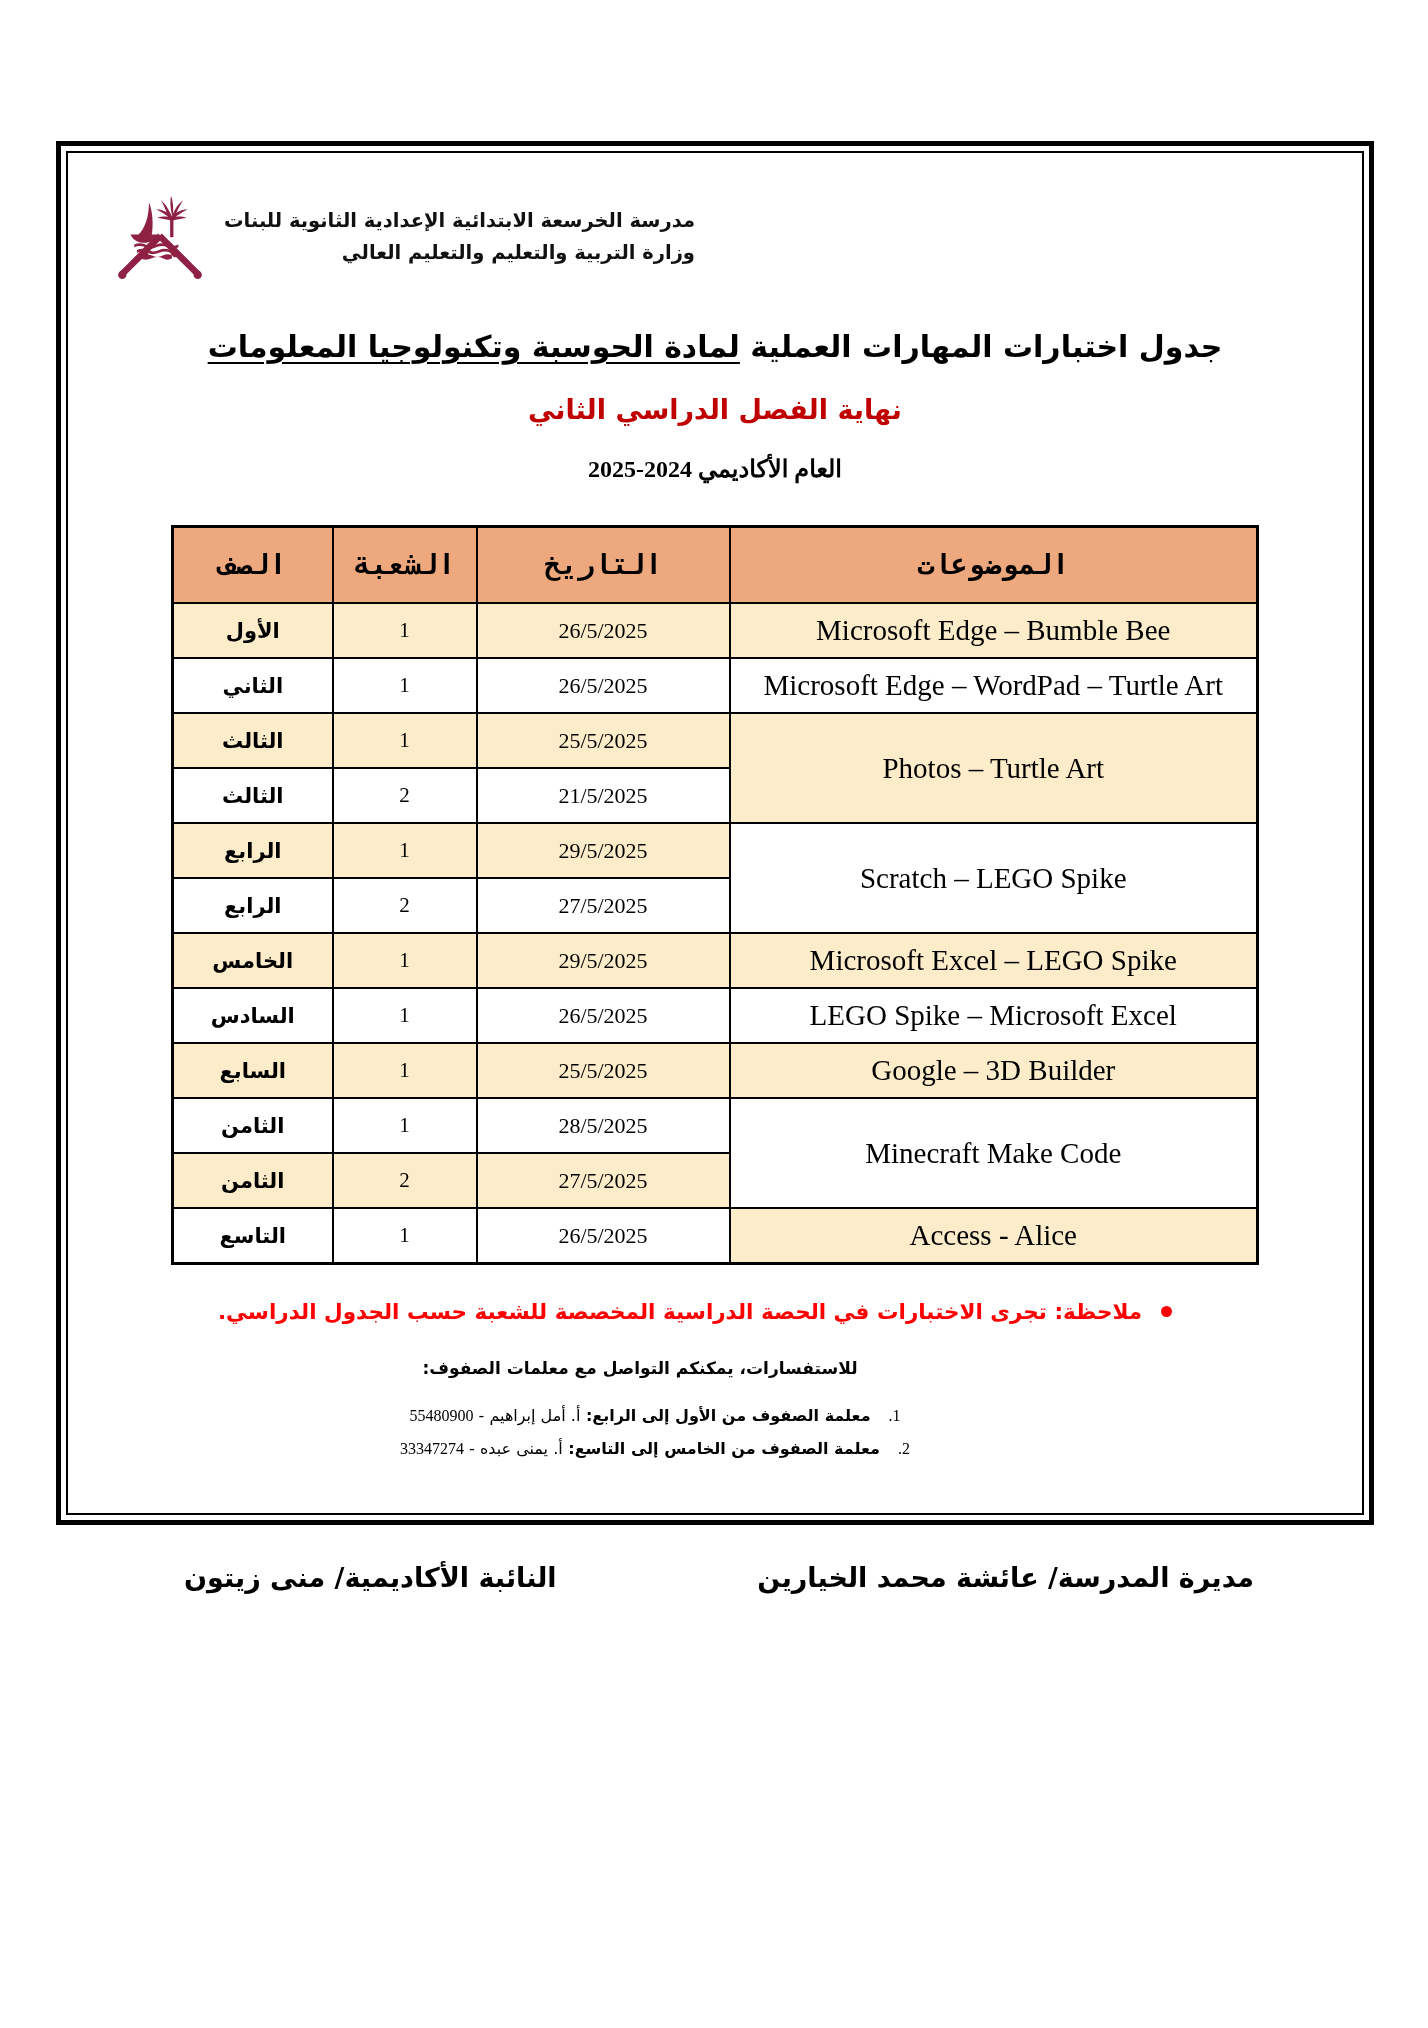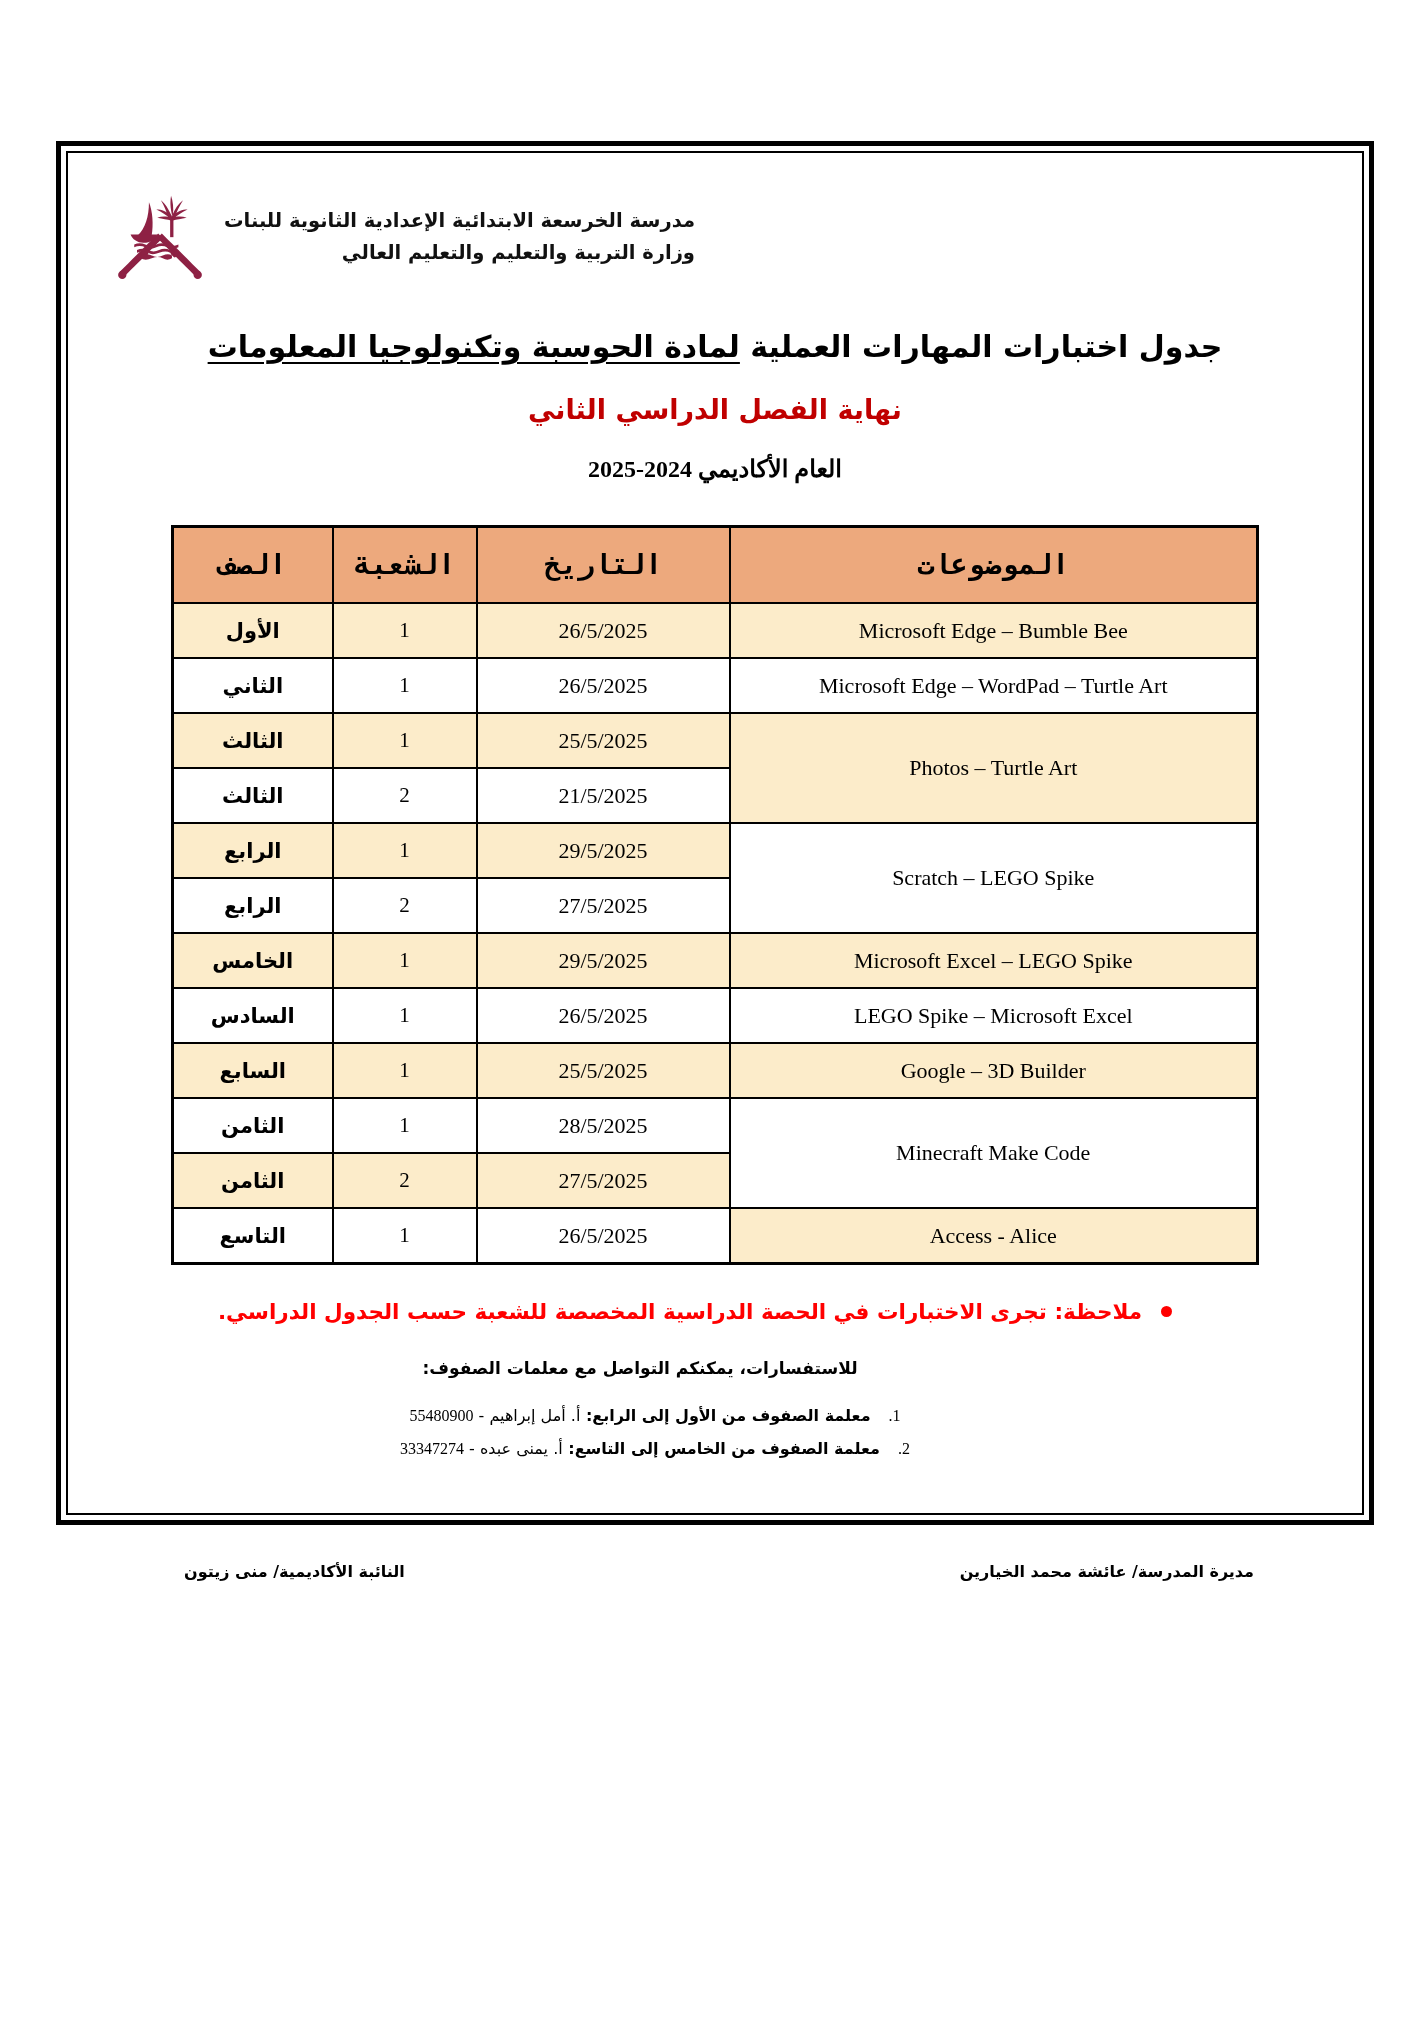--- a/index.html
+++ b/index.html
@@ -158,21 +158,21 @@
   }
   td.date {
     font-family: "Liberation Serif", serif;
     font-size: 22px;
     color: #000000;
     direction: ltr;
     margin-top: 48px;
   }
   td.subject {
     font-family: "Liberation Serif", serif;
-    font-size: 22px;
+    font-size: 29px;
     color: #000000;
     direction: ltr;
   }
   .cream { background: #fcecca; }
   .white { background: #ffffff; }
 
   
   .note-row {
     margin-top: 34px;
     display: flex;
@@ -251,21 +251,21 @@
     margin-top: 96px;
     display: flex;
     flex-direction: row-reverse;
     justify-content: space-between;
     direction: rtl;
     padding: 0 62px 0 70px;
   }
   .sig {
     font-family: "DejaVu Sans", sans-serif;
     font-weight: 700;
-    font-size: 16px;
+    font-size: 27px;
     color: #000000;
     direction: rtl;
     white-space: nowrap;
   }
 </style>
 </head>
 <body>
 
 <div class="page-frame">
   <div class="page-frame-inner">

